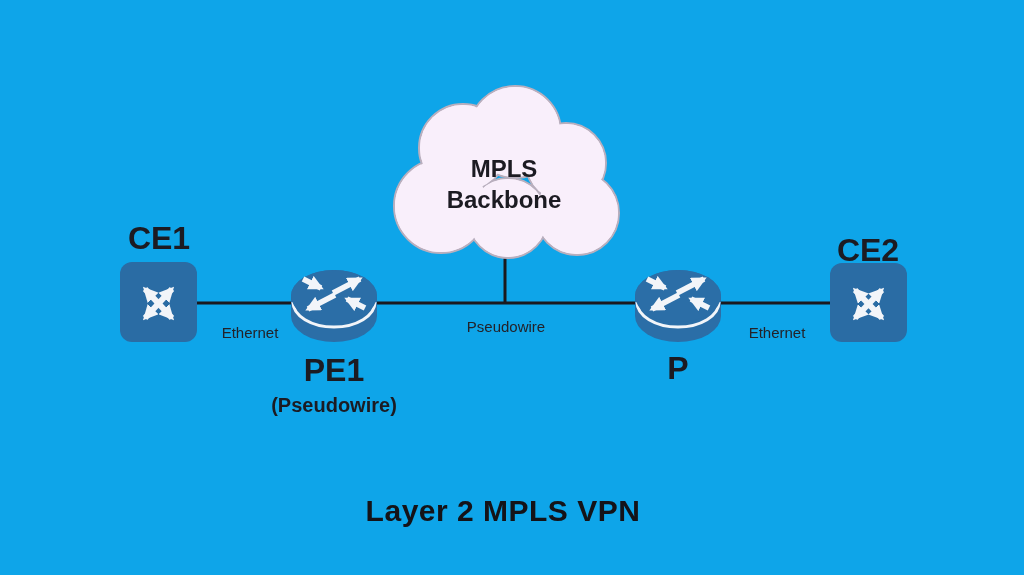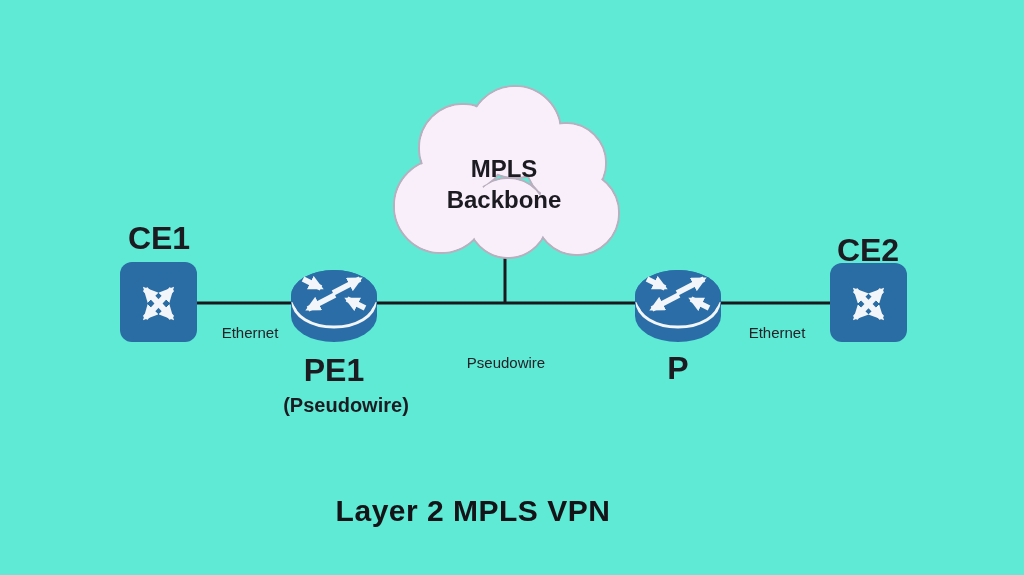--- a/index.html
+++ b/index.html
@@ -1,21 +1,21 @@
 <!DOCTYPE html>
 <html><head>
 <meta charset="utf-8">
 <style>
   html,body { margin:0; padding:0; }
   body { font-family: "Liberation Sans", sans-serif; }
   .canvas {
     position: relative;
     width: 1024px;
     height: 575px;
-    background: #5eead4;
+    background: #0ea5e9;
     overflow: hidden;
   }
   .canvas svg { position:absolute; left:0; top:0; }
   .lbl {
     position: absolute;
     transform: translateX(-50%);
     white-space: nowrap;
     color: #1C1B22;
     text-align: center;
   }
@@ -105,24 +105,24 @@
     <div>MPLS</div>
     <div>Backbone</div>
   </div>
 
   <div class="lbl node-lbl" style="left:159px; top:220px;">CE1</div>
 
   <div class="lbl node-lbl" style="left:868px; top:220px;margin-top:12px;">CE2</div>
 
   <div class="lbl link-lbl" style="left:250px; top:324px;">Ethernet</div>
 
-  <div class="lbl link-lbl" style="left:506px; top:318px;margin-top:36px;">Pseudowire</div>
+  <div class="lbl link-lbl" style="left:506px; top:318px;">Pseudowire</div>
 
   <div class="lbl link-lbl" style="left:777px; top:324px;">Ethernet</div>
 
   <div class="lbl node-lbl" style="left:334px; top:352px;">PE1</div>
 
-  <div class="lbl sub-lbl" style="left:334px; top:394px;margin-left:12px;">(Pseudowire)</div>
+  <div class="lbl sub-lbl" style="left:334px; top:394px;">(Pseudowire)</div>
 
   <div class="lbl node-lbl" style="left:678px; top:350px;">P</div>
 
-  <div class="lbl title-lbl" style="left:473px; top:494px;">Layer 2 MPLS VPN</div>
+  <div class="lbl title-lbl" style="left:503px; top:494px;">Layer 2 MPLS VPN</div>
 </div>
 
 </body></html>

